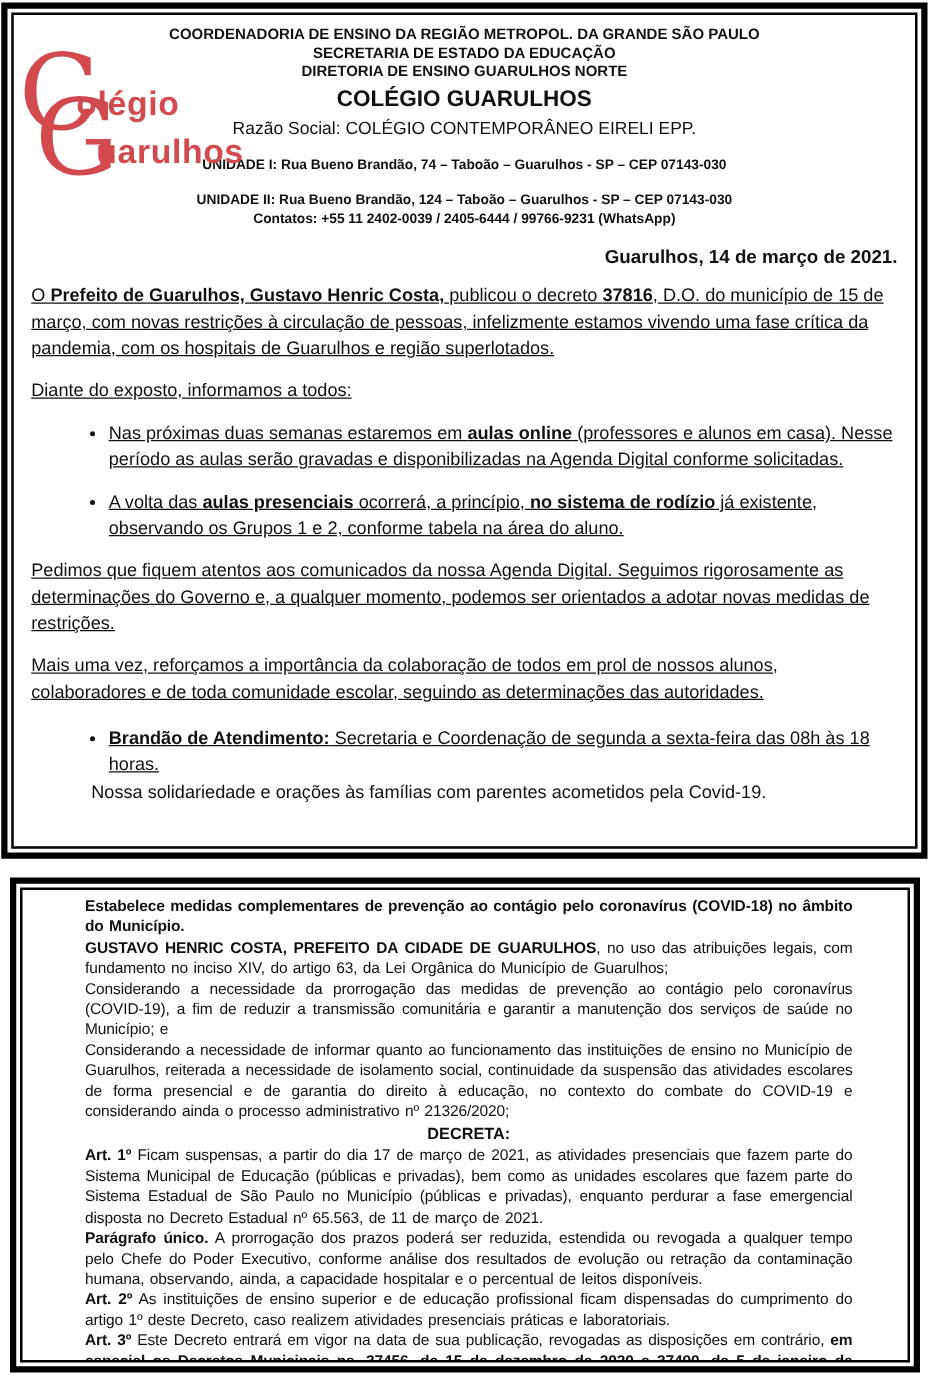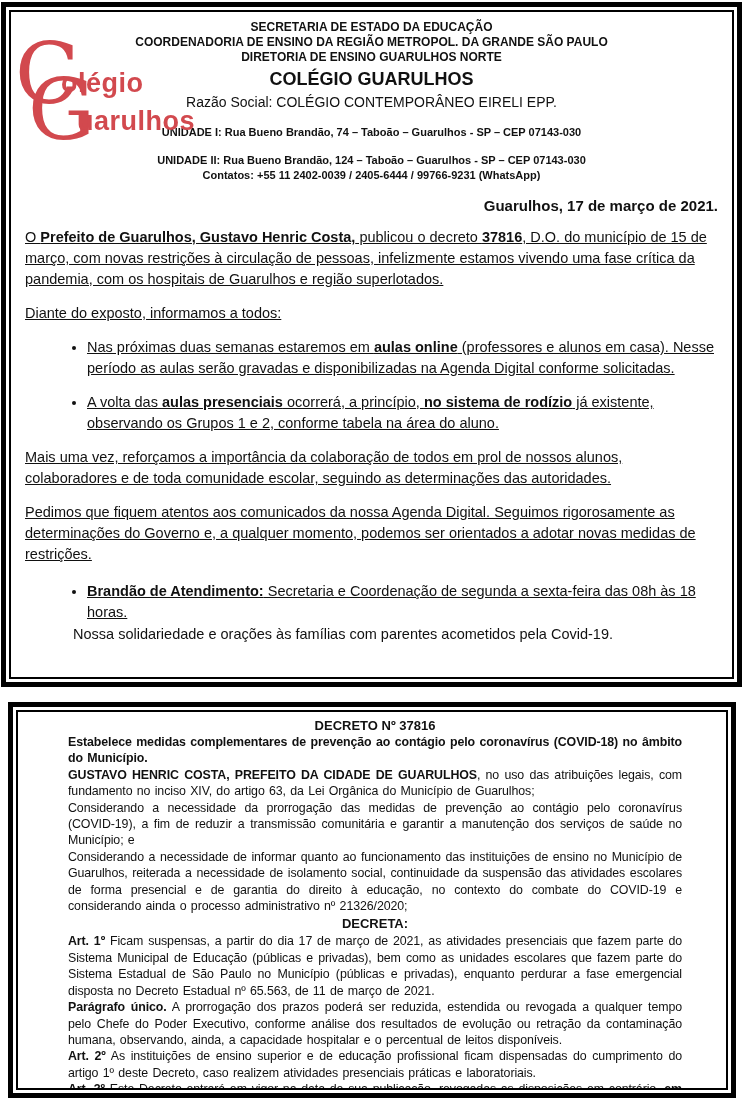--- a/index.html
+++ b/index.html
@@ -49,61 +49,60 @@
   .d-para.bold { font-weight: bold; }
   .d-center { text-align: center; font-weight: bold; font-size: 13px; line-height: 17px; margin: 1px 0; }
 </style>
 </head>
 <body>
 
 <div class="box-outer" id="letter-box">
   <div class="box-inner">
 
     <div class="letterhead">
+      <div class="lh-line">COORDENADORIA DE ENSINO DA REGIÃO METROPOL. DA GRANDE SÃO PAULO</div>
       <div class="lh-line">SECRETARIA DE ESTADO DA EDUCAÇÃO</div>
-      <div class="lh-line">COORDENADORIA DE ENSINO DA REGIÃO METROPOL. DA GRANDE SÃO PAULO</div>
       <div class="lh-line">DIRETORIA DE ENSINO GUARULHOS NORTE</div>
       <div class="school-name">COLÉGIO GUARULHOS</div>
       <div class="razao">Razão Social: COLÉGIO CONTEMPORÂNEO EIRELI EPP.</div>
       <div class="unit">UNIDADE I: Rua Bueno Brandão, 74 – Taboão – Guarulhos - SP – CEP 07143-030</div>
       <div class="unit">UNIDADE II: Rua Bueno Brandão, 124 – Taboão – Guarulhos - SP – CEP 07143-030</div>
       <div class="contacts">Contatos: +55 11 2402-0039 / 2405-6444 / 99766-9231 (WhatsApp)</div>
     </div>
 
     <div class="logo">
       <span class="logo-initial logo-c">C</span>
       <span class="logo-word logo-word1">olégio</span>
       <span class="logo-initial logo-g">G</span>
       <span class="logo-word logo-word2">uarulhos</span>
     </div>
 
-    <div class="date-line">Guarulhos, 17 de março de 2021.</div>
+    <div class="date-line">Guarulhos, 14 de março de 2021.</div>
 
     <p class="para"><span>O </span><b>Prefeito de Guarulhos, Gustavo Henric Costa,</b><span> publicou o decreto </span><b>37816</b><span>, D.O. do município de 15 de março, com novas restrições à circulação de pessoas, infelizmente estamos vivendo uma fase crítica da pandemia, com os hospitais de Guarulhos e região superlotados.</span></p>
     <p class="para">Diante do exposto, informamos a todos:</p>
 
     <ul class="bullets">
       <li><span>Nas próximas duas semanas estaremos em </span><b>aulas online</b><span> (professores e alunos em casa). Nesse período as aulas serão gravadas e disponibilizadas na Agenda Digital conforme solicitadas.</span></li>
       <li><span>A volta das </span><b>aulas presenciais</b><span> ocorrerá, a princípio, </span><b>no sistema de rodízio</b><span> já existente, observando os Grupos 1 e 2, conforme tabela na área do aluno.</span></li>
     </ul>
 
+    <p class="para">Pedimos que fiquem atentos aos comunicados da nossa Agenda Digital. Seguimos rigorosamente as determinações do Governo e, a qualquer momento, podemos ser orientados a adotar novas medidas de restrições.</p>
     <p class="para">Mais uma vez, reforçamos a importância da colaboração de todos em prol de nossos alunos, colaboradores e de toda comunidade escolar, seguindo as determinações das autoridades.</p>
-    <p class="para">Pedimos que fiquem atentos aos comunicados da nossa Agenda Digital. Seguimos rigorosamente as determinações do Governo e, a qualquer momento, podemos ser orientados a adotar novas medidas de restrições.</p>
 
     <ul class="bullets last">
       <li><b>Brandão de Atendimento:</b><span> Secretaria e Coordenação de segunda a sexta-feira das 08h às 18 horas.</span></li>
     </ul>
     <p class="solidarity">Nossa solidariedade e orações às famílias com parentes acometidos pela Covid-19.</p>
 
   </div>
 </div>
 
 <div class="box-outer" id="decree-box">
   <div class="box-inner">
-    <div class="d-title">DECRETO Nº 37816</div>
     <p class="d-para bold">Estabelece medidas complementares de prevenção ao contágio pelo coronavírus (COVID-18) no âmbito do Município.</p>
     <p class="d-para"><b>GUSTAVO HENRIC COSTA, PREFEITO DA CIDADE DE GUARULHOS</b><span>, no uso das atribuições legais, com fundamento no inciso XIV, do artigo 63, da Lei Orgânica do Município de Guarulhos;</span></p>
     <p class="d-para">Considerando a necessidade da prorrogação das medidas de prevenção ao contágio pelo coronavírus (COVID-19), a fim de reduzir a transmissão comunitária e garantir a manutenção dos serviços de saúde no Município; e</p>
     <p class="d-para">Considerando a necessidade de informar quanto ao funcionamento das instituições de ensino no Município de Guarulhos, reiterada a necessidade de isolamento social, continuidade da suspensão das atividades escolares de forma presencial e de garantia do direito à educação, no contexto do combate do COVID-19 e considerando ainda o processo administrativo nº 21326/2020;</p>
     <div class="d-center">DECRETA:</div>
     <p class="d-para"><b>Art. 1º</b><span> Ficam suspensas, a partir do dia 17 de março de 2021, as atividades presenciais que fazem parte do Sistema Municipal de Educação (públicas e privadas), bem como as unidades escolares que fazem parte do Sistema Estadual de São Paulo no Município (públicas e privadas), enquanto perdurar a fase emergencial disposta no Decreto Estadual nº 65.563, de 11 de março de 2021.</span></p>
     <p class="d-para"><b>Parágrafo único.</b><span> A prorrogação dos prazos poderá ser reduzida, estendida ou revogada a qualquer tempo pelo Chefe do Poder Executivo, conforme análise dos resultados de evolução ou retração da contaminação humana, observando, ainda, a capacidade hospitalar e o percentual de leitos disponíveis.</span></p>
     <p class="d-para"><b>Art. 2º</b><span> As instituições de ensino superior e de educação profissional ficam dispensadas do cumprimento do artigo 1º deste Decreto, caso realizem atividades presenciais práticas e laboratoriais.</span></p>
     <p class="d-para"><b>Art. 3º</b><span> Este Decreto entrará em vigor na data de sua publicação, revogadas as disposições em contrário, </span><b>em especial os Decretos Municipais ns. 37456, de 15 de dezembro de 2020 e 37490, de 5 de janeiro de 2021</b></p>
   </div>

